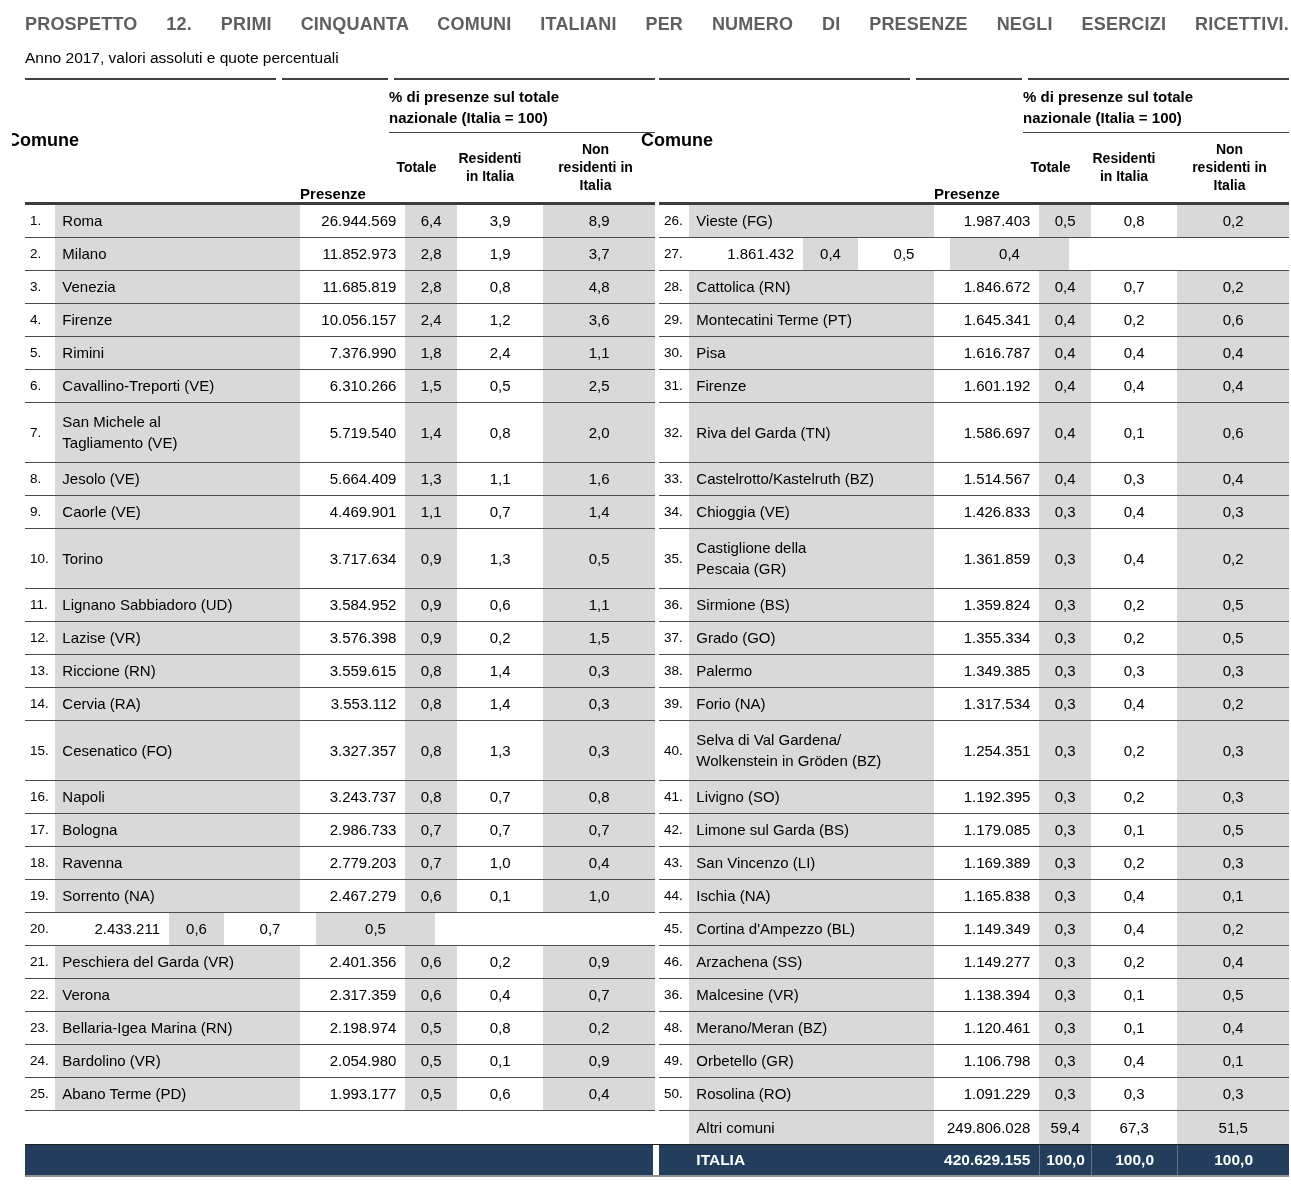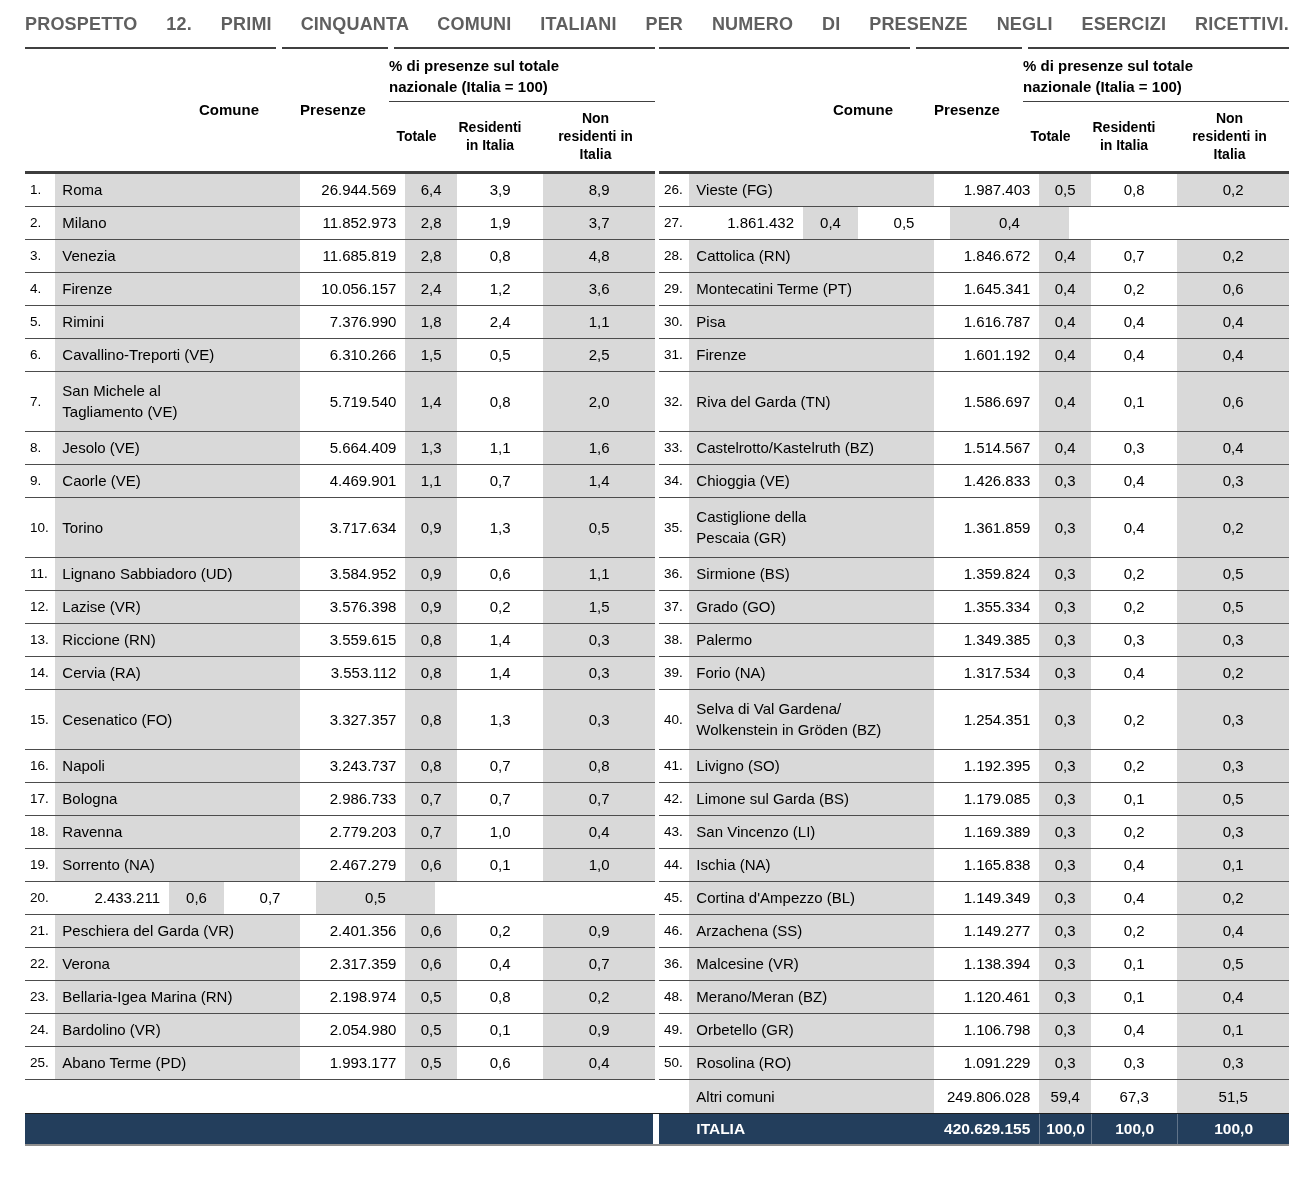--- a/index.html
+++ b/index.html
@@ -16,24 +16,24 @@
   .tables{display:flex;margin-top:11px;}
   .half{width:630px;}
   .gutter{width:6px;}
   
   .thead{
     height:127px;box-sizing:border-box;position:relative;display:flex;
     border-top:2px solid #404040;border-bottom:3px solid #3d3d3d;
   }
   .notch{position:absolute;top:-2px;height:3px;width:6px;background:#fff;}
   .n1{left:251px}.n2{left:363px}
-  .h-comune{width:252px;display:flex;align-items:center;justify-content:flex-end;
-    font-weight:bold;font-size:15px;}
+  .h-comune{width:252px;display:flex;align-items:center;justify-content:flex-start;
+    font-weight:bold;font-size:18px;}
   .h-comune span{transform:translateX(-18px);}
-  .h-presenze{width:112px;display:flex;align-items:center;justify-content:center;
+  .h-presenze{width:112px;display:flex;align-items:flex-end;justify-content:center;
     font-weight:bold;font-size:15px;}
   .h-pct{width:266px;display:flex;flex-direction:column;}
   .pct-title{
     font-weight:bold;font-size:15px;line-height:1.45;text-align:left;
     white-space:pre-line;padding:6px 0 3px;border-bottom:1.5px solid #404040;
   }
   .pct-sub{flex:1;display:flex;}
   .pct-sub .sc{display:flex;align-items:center;justify-content:center;text-align:center;
     font-weight:bold;font-size:14px;line-height:1.3;white-space:pre-line;}
   .sc-tot{width:55px}.sc-res{width:92px}.sc-non{width:119px}
@@ -56,20 +56,21 @@
   .navy-left{width:630px;}
   .navy-right{width:630px;display:flex;color:#fff;font-weight:bold;}
   .navy-right .cell{font-size:15.5px;color:#fff;height:30px;}
   .navy-sep{border-left:1px solid rgba(255,255,255,.28);}
 </style>
 </head>
 <body>
 
 <div class="page">
   <div class="title">PROSPETTO 12. PRIMI CINQUANTA COMUNI ITALIANI PER NUMERO DI PRESENZE NEGLI ESERCIZI RICETTIVI.</div>
+  <div class="subtitle">Anno 2017, valori assoluti e quote percentuali</div>
 
   <div class="tables">
 
     <div class="half">
       <div class="thead">
         <div class="notch n1"></div>
         <div class="notch n2"></div>
         <div class="h-comune">
             <span>Comune</span>
           </div>

